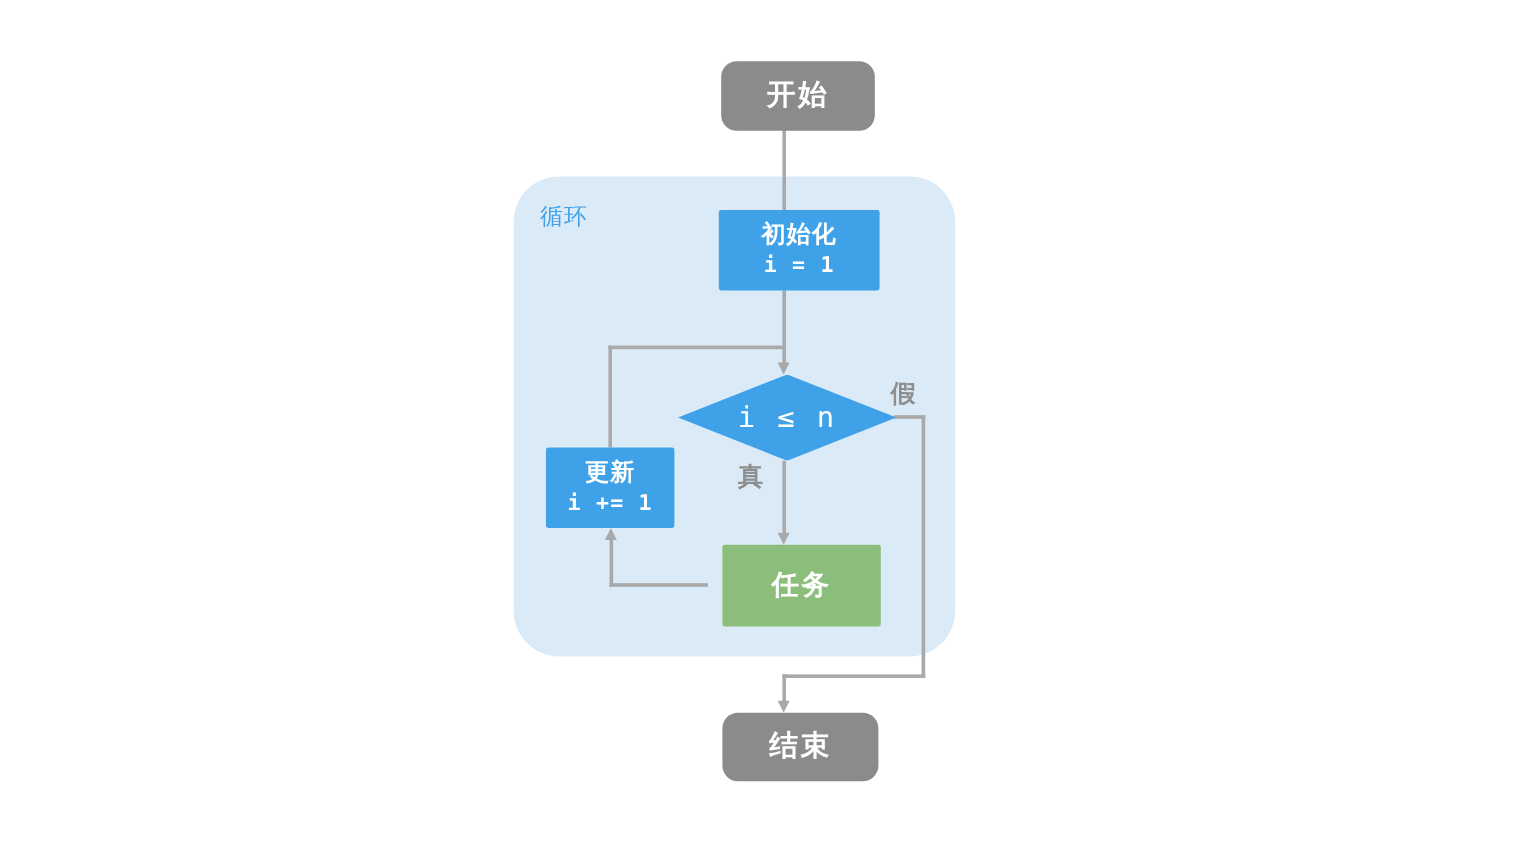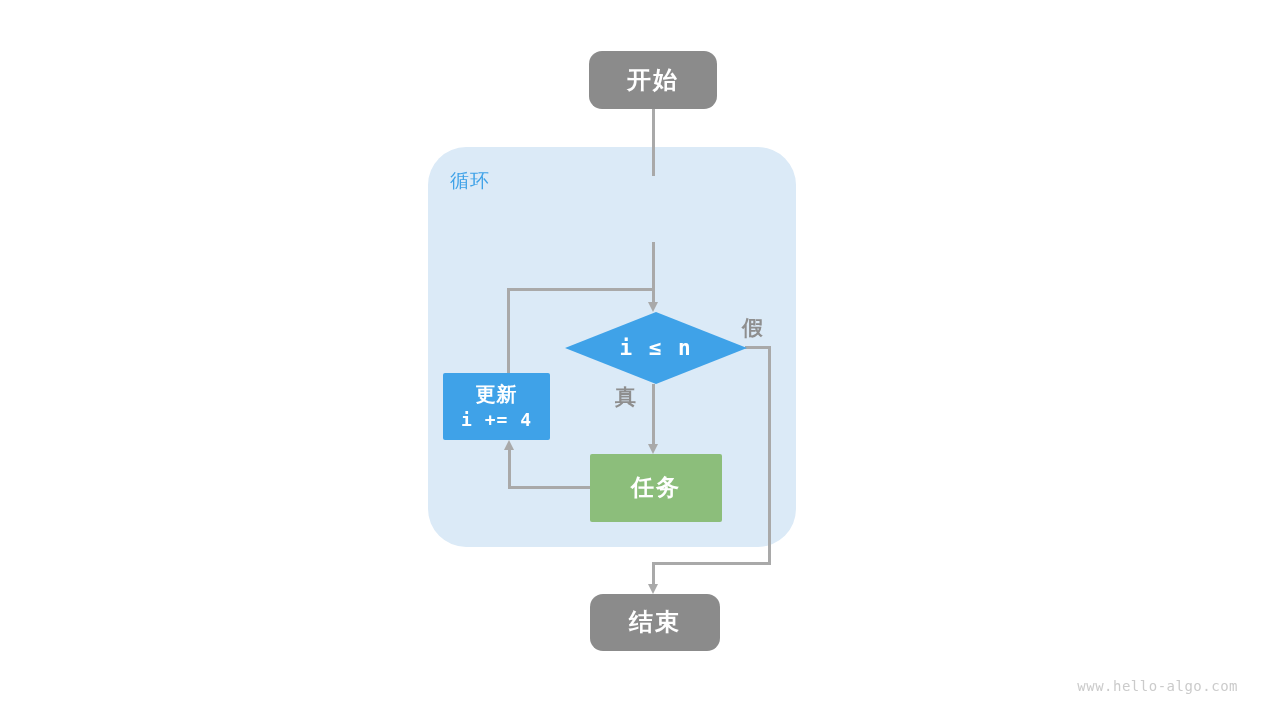--- a/index.html
+++ b/index.html
@@ -28,41 +28,41 @@
   }
   .loop-label{
     position:absolute;left:450px;top:168px;
     font-size:19px;font-weight:400;color:var(--blue);letter-spacing:1px;
   }
 
   
   .node{
     position:absolute;display:flex;flex-direction:column;
     align-items:center;justify-content:center;
-    color:#ffffff;text-align:center;line-height:1.35;
+    color:#ffffff;text-align:center;line-height:1.35;margin-left:12px;
   }
   .terminal{background:var(--node-gray);border-radius:13px;font-size:24px;font-weight:600;letter-spacing:2px;}
   .start-node{left:589px;top:51px;width:128px;height:58px;}
   .end-node{left:590px;top:594px;width:130px;height:57px;}
 
   .process{background:var(--blue);border-radius:2px;}
   .init-node{left:587px;top:175px;width:134px;height:67px;}
   .update-node{left:443px;top:373px;width:107px;height:67px;}
   .task-node{background:var(--green);border-radius:2px;left:590px;top:454px;width:132px;height:68px;font-size:23px;font-weight:600;letter-spacing:2px;}
 
   .node-title{font-size:20px;font-weight:600;letter-spacing:1px;}
   .node-code{font-family:"DejaVu Sans Mono","Liberation Mono",monospace;font-size:18px;font-weight:700;letter-spacing:1px;}
 
   .diamond{
     position:absolute;left:565px;top:312px;width:182px;height:72px;
     background:var(--blue);
     clip-path:polygon(50% 0%,100% 50%,50% 100%,0% 50%);
     display:flex;align-items:center;justify-content:center;
     color:#fff;font-family:"DejaVu Sans Mono","Liberation Mono",monospace;
-    font-size:21px;font-weight:700;letter-spacing:2px;
+    font-size:24px;font-weight:400;letter-spacing:2px;
   }
 
   
   .branch-label{
     position:absolute;font-size:21px;font-weight:700;color:var(--label-gray);
   }
   .label-true{left:615px;top:383px;}
   .label-false{left:742px;top:314px;}
 
   
@@ -104,36 +104,39 @@
   <div class="line" style="left:745px;top:346px;width:26px;height:3px;"></div>
   <div class="line" style="left:768px;top:346px;width:3px;height:219px;"></div>
   <div class="line" style="left:652px;top:562px;width:119px;height:3px;"></div>
   <div class="line" style="left:652px;top:562px;width:3px;height:24px;"></div>
   <div class="arrow arrow-down" style="left:648px;top:584px;"></div>
 
   <div class="node terminal start-node">
     <span>开始</span>
   </div>
 
+  <div class="node process init-node">
+    <span class="node-title">初始化</span>
+    <span class="node-code">i = 1</span>
+  </div>
 
   <div class="diamond">
     <span>i ≤ n</span>
   </div>
 
   <div class="node process update-node">
     <span class="node-title">更新</span>
-    <span class="node-code">i += 4</span>
+    <span class="node-code">i += 1</span>
   </div>
 
   <div class="node task-node">
     <span>任务</span>
   </div>
 
   <div class="node terminal end-node">
     <span>结束</span>
   </div>
 
   <div class="branch-label label-true">真</div>
   <div class="branch-label label-false">假</div>
 
-  <div class="watermark">www.hello-algo.com</div>
 
 </div>
 
 </body></html>

